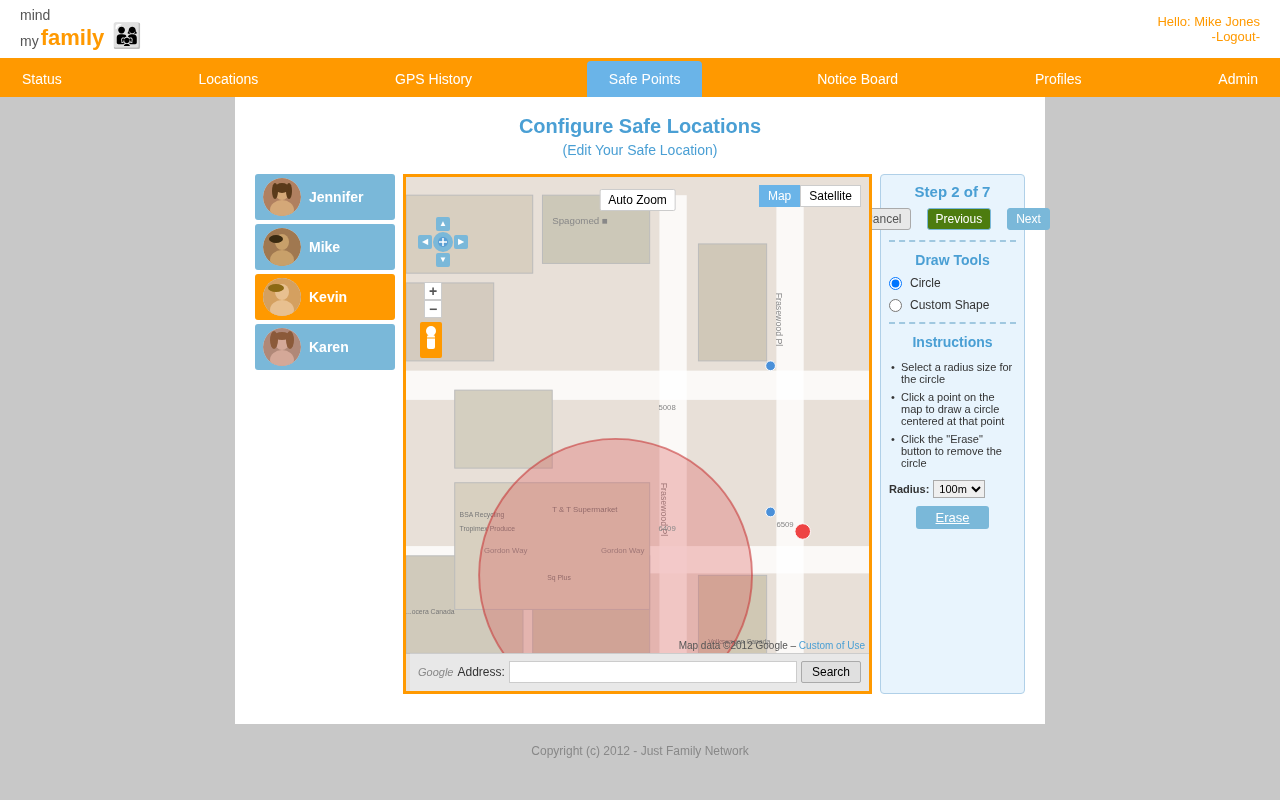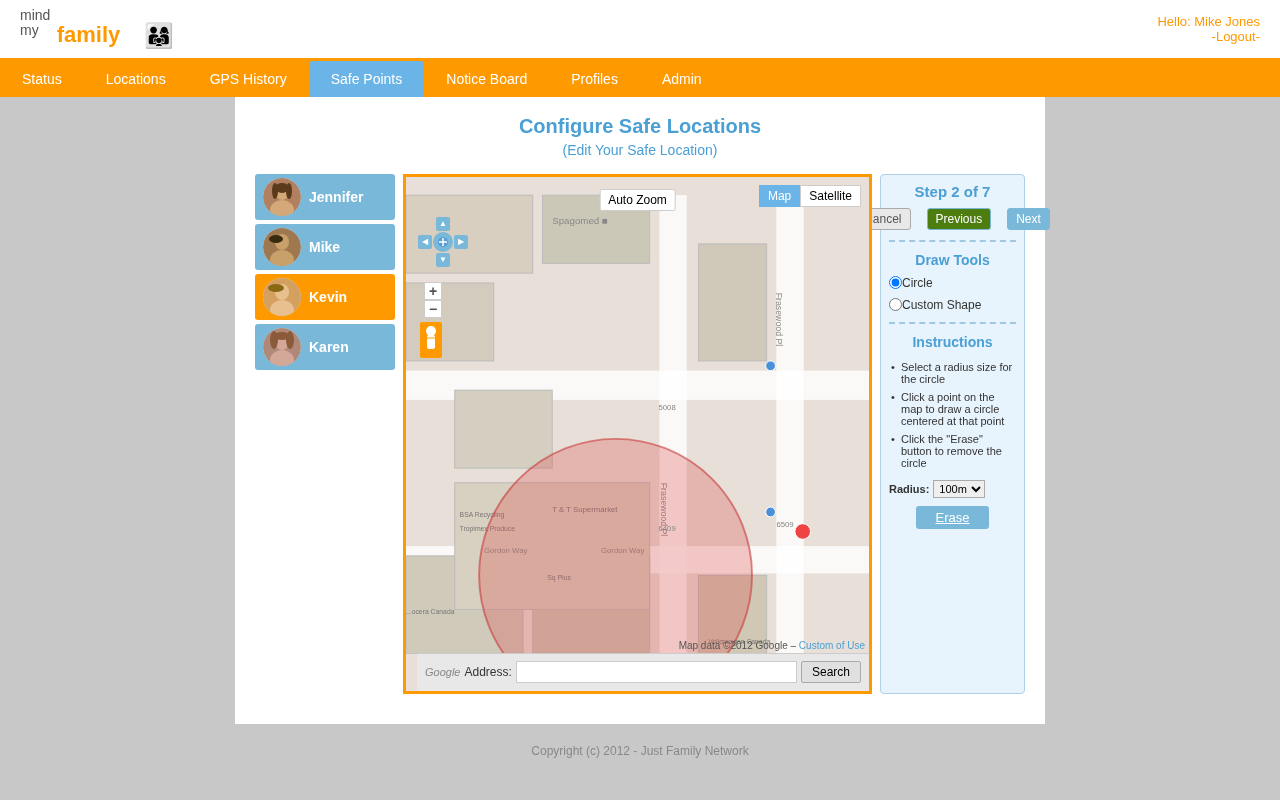--- a/index.html
+++ b/index.html
@@ -38,21 +38,21 @@
     }
     .user-info a {
       color: #f90;
       text-decoration: none;
     }
 
     
     nav {
       background: #f90;
       display: flex;
-      justify-content: flex-start;
+      justify-content: space-between;
       padding: 0;
     }
     nav a {
       color: #fff;
       text-decoration: none;
       padding: 10px 22px;
       font-size: 14px;
       display: inline-block;
     }
     nav a.active {
@@ -232,21 +232,21 @@
       color: #fff;
       font-size: 10px;
       font-weight: bold;
       cursor: pointer;
     }
 
     
     .address-bar {
       position: absolute;
       bottom: 0;
-      left: 11px;
+      left: 4px;
       right: 0;
       height: 38px;
       background: #e8e8e8;
       display: flex;
       align-items: center;
       padding: 0 8px;
       border-top: 1px solid #ccc;
     }
     .address-label {
       font-size: 12px;
@@ -325,22 +325,22 @@
       margin: 2px 0;
     }
     .section-title {
       text-align: center;
       color: #4a9fd4;
       font-size: 14px;
       font-weight: bold;
     }
     .draw-tool-option {
       display: flex;
-      align-items: flex-start;
-      gap: 0;
+      align-items: flex-end;
+      gap: 8px;
       font-size: 12px;
       color: #333;
       cursor: pointer;
     }
     .draw-tool-option input[type="radio"] { margin: 0; }
     .instructions-list {
       font-size: 11px;
       color: #333;
       padding-left: 0;
       list-style: none;
@@ -391,21 +391,21 @@
   </style>
 </head>
 <body>
 
 <div class="header">
   <div class="logo">
     <div style="line-height:1.1">
       <div>
         <span class="logo-mind">mind</span>
       </div>
-      <div style="display:flex;align-items:flex-start;gap:18px">
+      <div style="display:flex;align-items:flex-end;gap:2px">
         <span class="logo-my">my</span>
         <span class="logo-family">family</span>
         <span class="logo-icon">👨‍👩‍👧</span>
       </div>
     </div>
   </div>
   <div class="user-info">
     <div>Hello: Mike Jones</div>
     <div><a href="#">-Logout-</a></div>
   </div>

